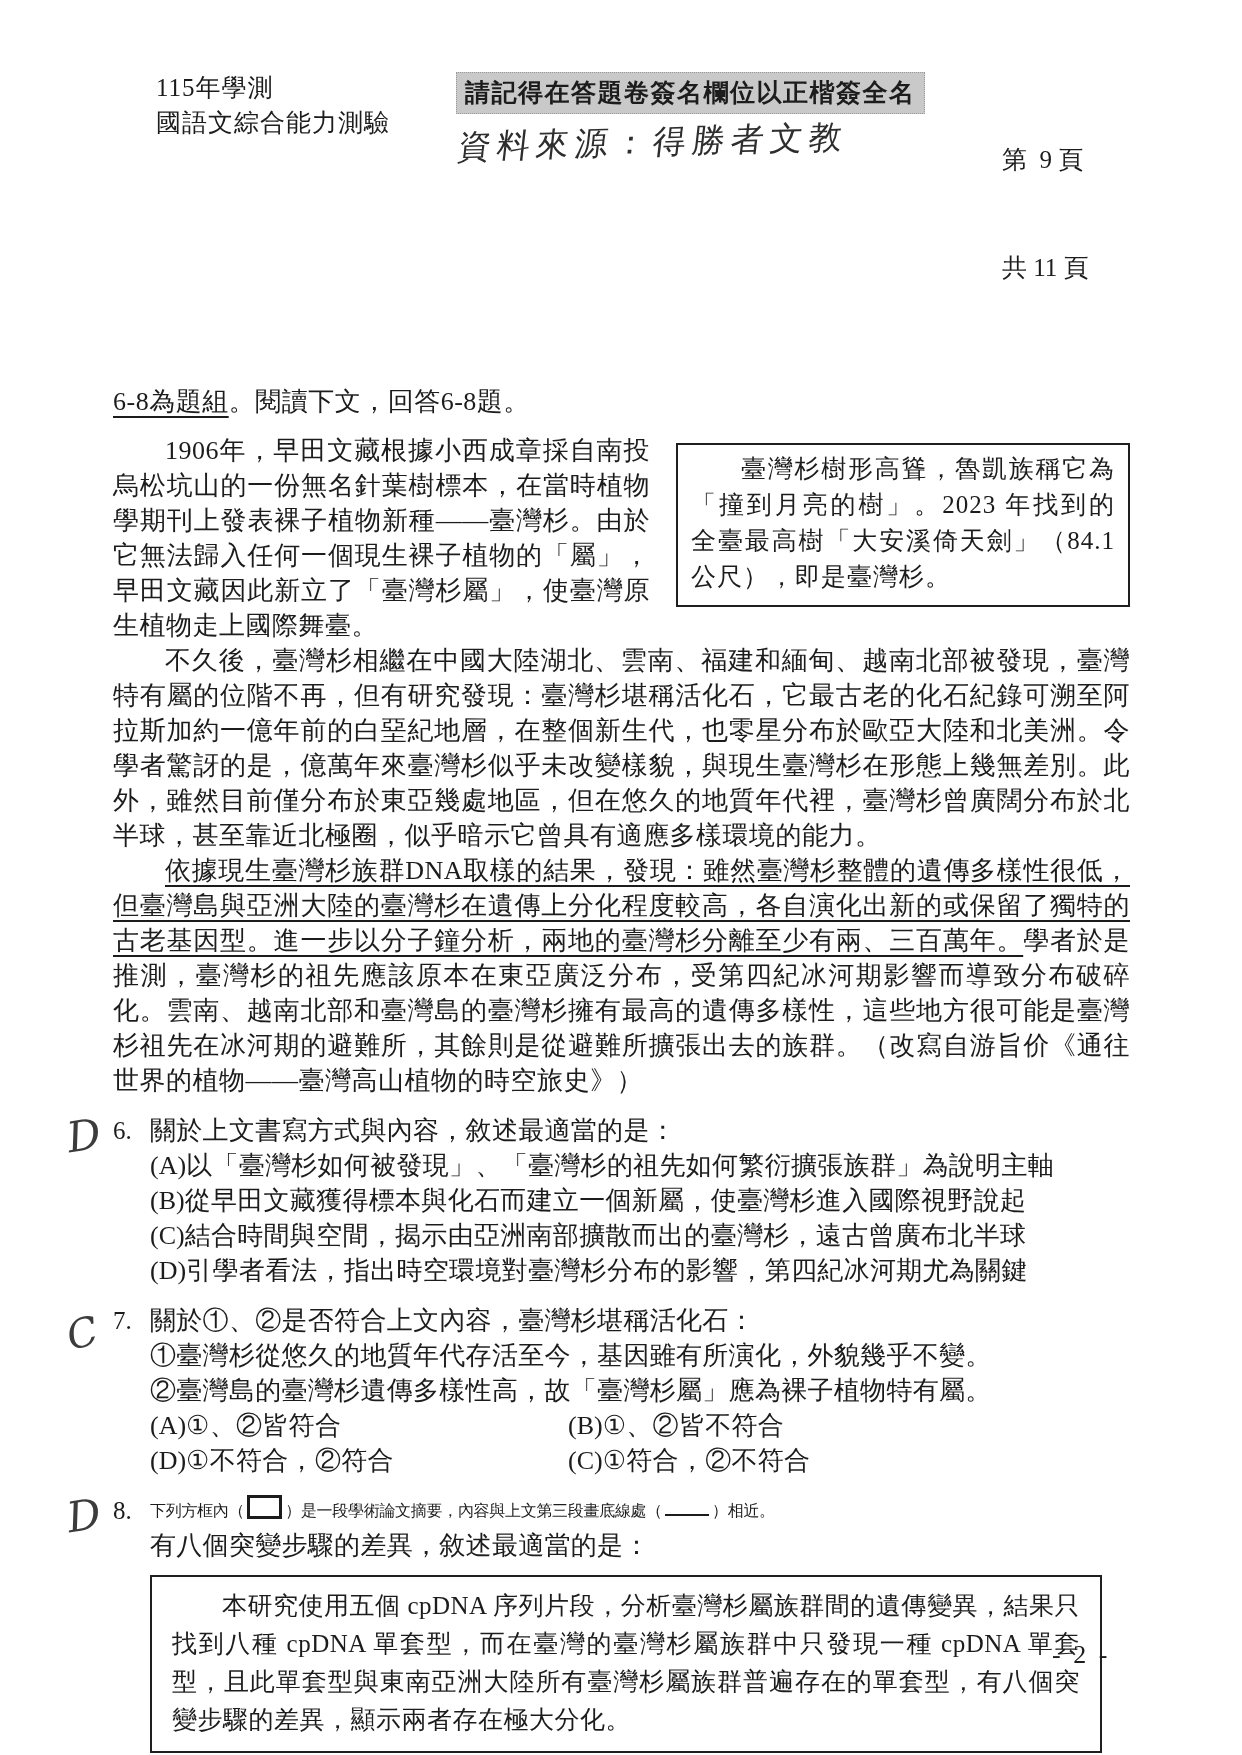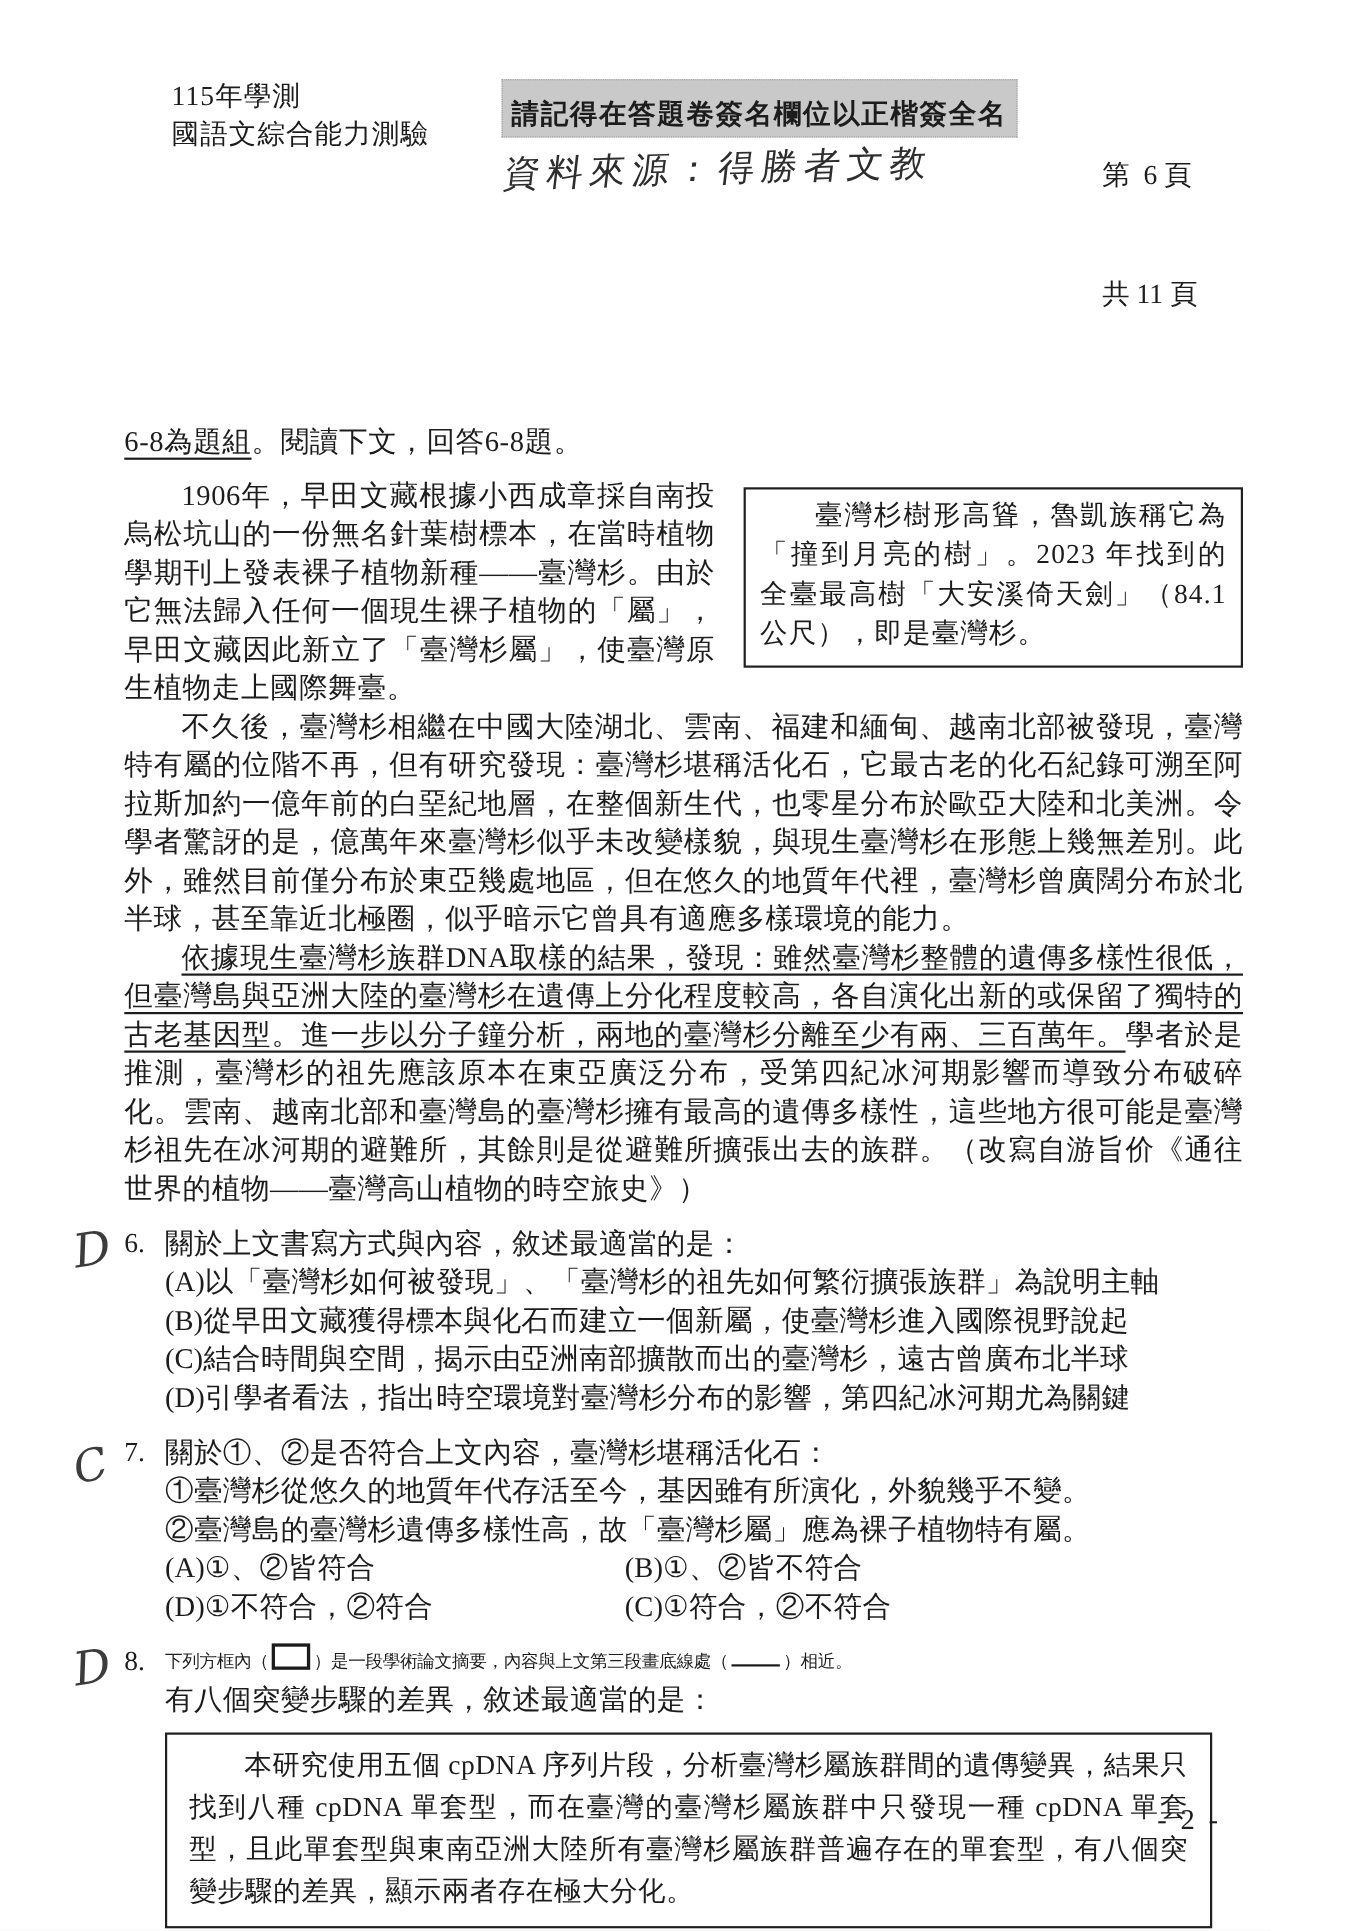--- a/index.html
+++ b/index.html
@@ -17,21 +17,21 @@
   }
   
   .header { display:flex; padding:70px 100px 0 112px; align-items:flex-start;margin-left:44px; }
   .h-left { width:300px; font-size:25px; line-height:35px; letter-spacing:1px; }
   .h-center { flex:1; padding-top:2px; }
   .notice {
     display:inline-block;
     background:#c9c9c9;
     font-size:25px; font-weight:600;
     letter-spacing:1.5px;
-    padding:14px 8px 4px;
+    padding:3px 8px 4px;
     border:1px dotted #9a9a9a;
   }
   .handwriting-src {
     display:inline-block;
     margin:6px 0 0 2px;
     font-size:33px;
     color:#2e2e2e;
     letter-spacing:6px;
     transform:rotate(-1.5deg) skewX(-8deg);
     font-weight:500;
@@ -113,21 +113,21 @@
       <div>115年學測</div>
       <div>國語文綜合能力測驗</div>
     </div>
     <div class="h-center">
       <div class="notice">請記得在答題卷簽名欄位以正楷簽全名</div>
       <div>
         <span class="handwriting-src">資料來源：得勝者文教</span>
       </div>
     </div>
     <div class="h-right">
-      <div>第  6 頁</div>
+      <div>第  9 頁</div>
       <div>共 11 頁</div>
     </div>
   </header>
 
   <main class="content">
 
     <p class="intro"><span class="u-solid">6-8為題組</span><span>。閱讀下文，回答6-8題。</span></p>
 
     <div class="para1">
       <p class="ptext indent">1906年，早田文藏根據小西成章採自南投烏松坑山的一份無名針葉樹標本，在當時植物學期刊上發表裸子植物新種——臺灣杉。由於它無法歸入任何一個現生裸子植物的「屬」，早田文藏因此新立了「臺灣杉屬」，使臺灣原生植物走上國際舞臺。</p>

